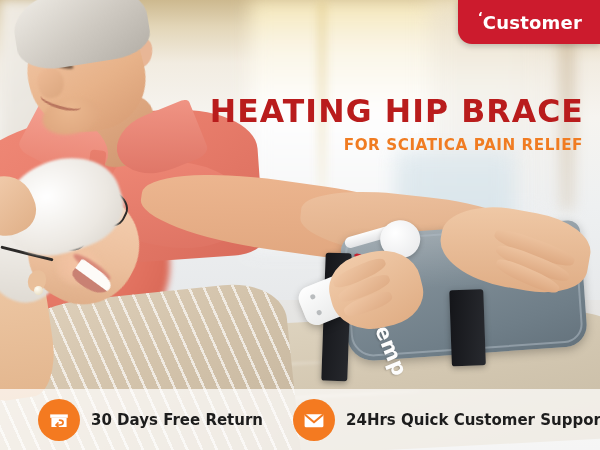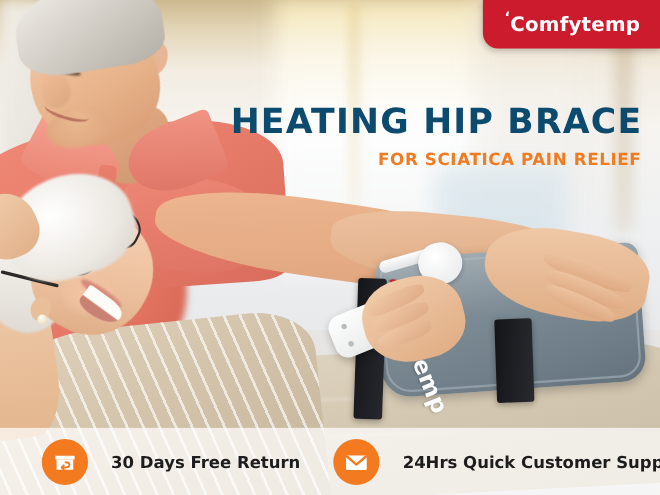--- a/index.html
+++ b/index.html
@@ -384,21 +384,21 @@
     text-align:right;
   }
 
   
   .bottombar{
     position:absolute;left:0;right:0;bottom:0;height:61px;
     background:rgba(255,255,255,.72);
     display:flex;align-items:center;
   }
   .feature{
-    display:flex;align-items:center;gap:21px;
+    display:flex;align-items:center;gap:11px;
   }
   .feature:nth-child(1){margin-left:38px;}
   .feature:nth-child(2){margin-left:30px;}
   .ficon{
     width:42px;height:42px;border-radius:50%;
     display:flex;align-items:center;justify-content:center;
     flex:0 0 42px;
   }
   .ftext{
     font-size:15px;font-weight:700;color:#1d1d1d;
@@ -496,25 +496,25 @@
     </div>
 
     <div class="hand-right">
       <div class="hand-right-f" style="left:52px;top:26px;width:84px;height:17px;transform:rotate(10deg);"></div>
       <div class="hand-right-f" style="left:56px;top:42px;width:78px;height:16px;transform:rotate(12deg);"></div>
       <div class="hand-right-f" style="left:58px;top:56px;width:68px;height:15px;transform:rotate(14deg);"></div>
     </div>
   </div>
 
   <div class="brand" style="background: rgb(204, 27, 45);">
-    <span class="brand-text" style="color: rgb(255, 255, 255);"><span class="tick">‘</span><span>Comfytemp</span></span>
+    <span class="brand-text" style="color: rgb(255, 255, 255);"><span class="tick">‘</span><span>Customer</span></span>
   </div>
 
   <div class="headline-wrap">
-    <h1 class="headline" style="color: #0c4a6e;">HEATING HIP BRACE</h1>
+    <h1 class="headline" style="color: #b91c1c;">HEATING HIP BRACE</h1>
     <div class="subhead" style="color: rgb(240, 124, 34);">FOR SCIATICA PAIN RELIEF</div>
   </div>
 
   <div class="bottombar">
 
     <div class="feature">
       <span class="ficon" style="background: rgb(244, 122, 32);">
         <svg width="24" height="24" viewBox="0 0 24 24" aria-hidden="true">
           <path d="M3.2 6.4h17.6v3.4H3.2z" fill="#fff"></path>
           <path d="M4.4 9.8h15.2v9.2H4.4z" fill="#fff"></path>

